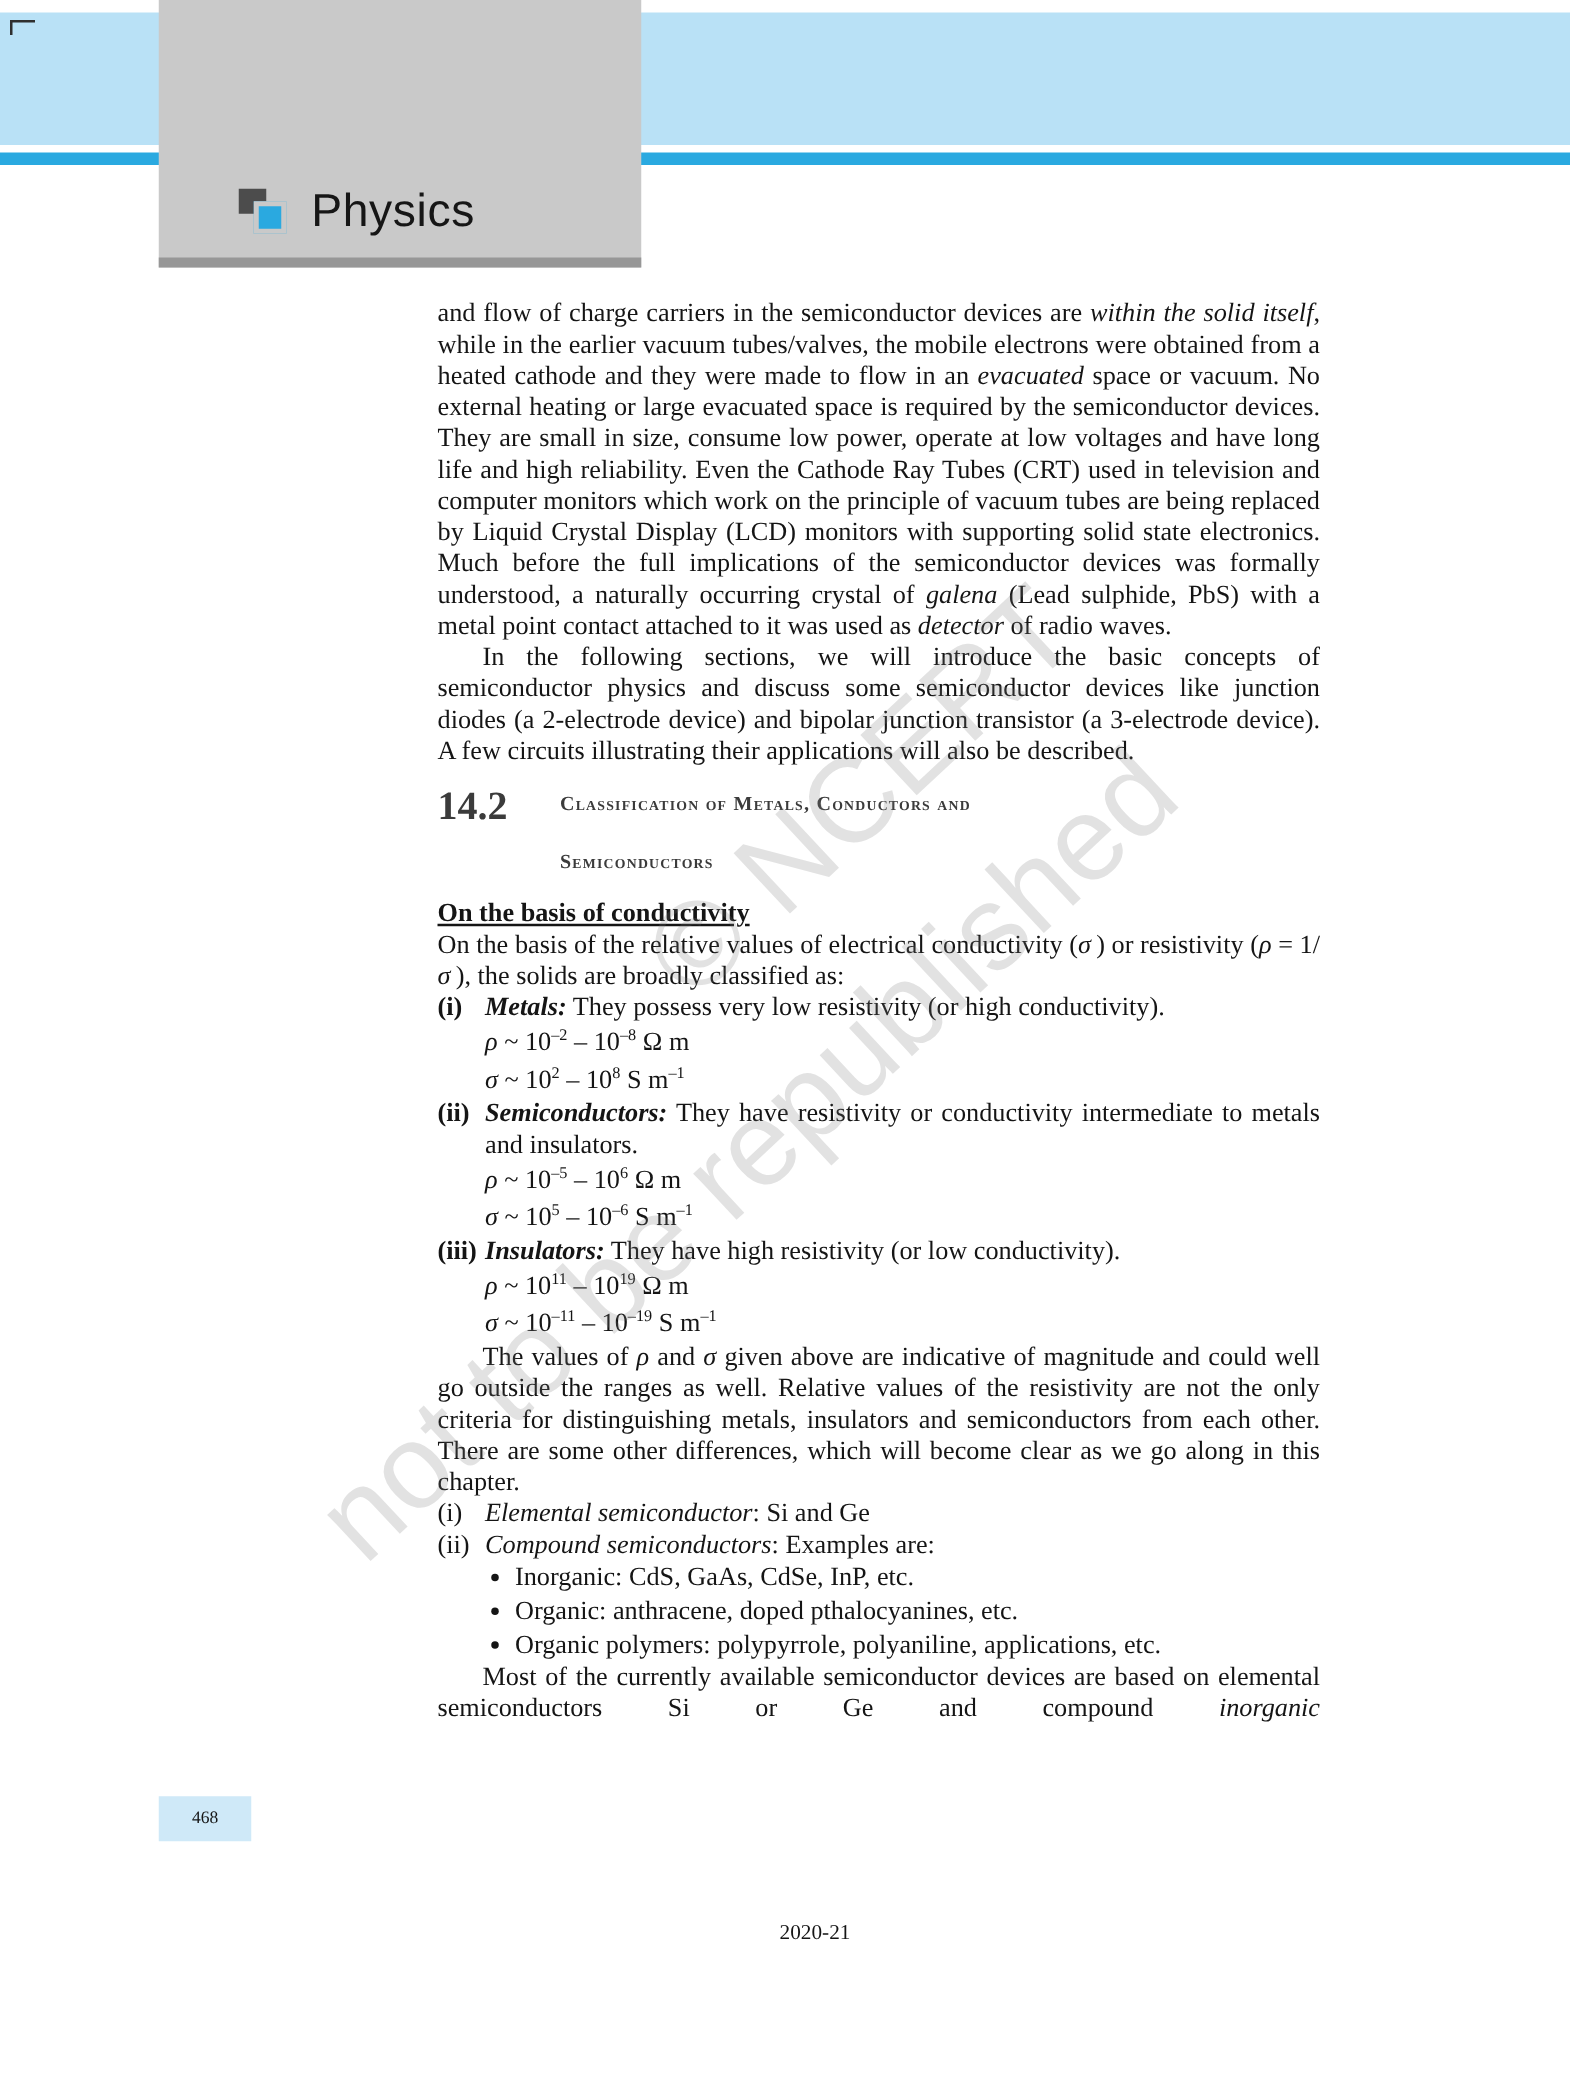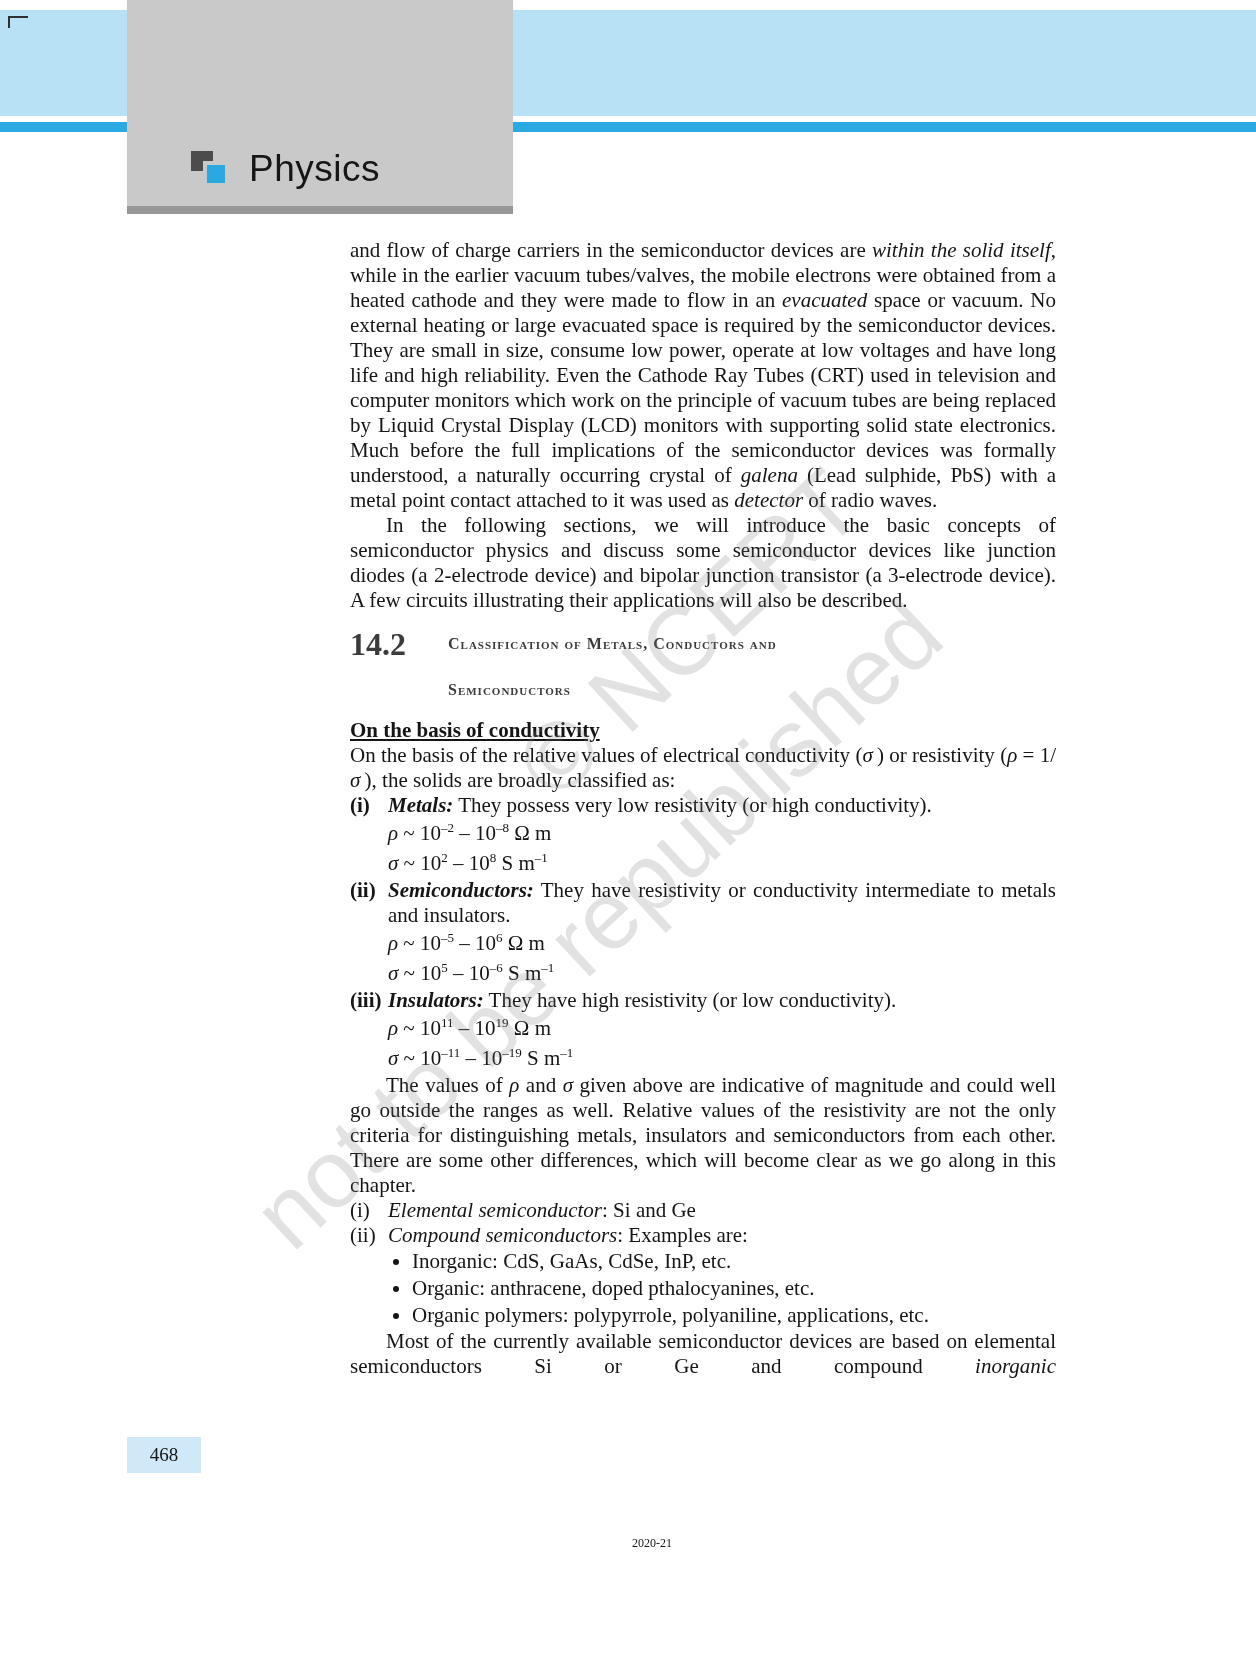--- a/index.html
+++ b/index.html
@@ -43,23 +43,23 @@
   .hang { position: relative; padding-left: 38px; }
   .hang > .marker { position: absolute; left: 0; top: 0; }
   .marker-bold { font-weight: bold; }
   .formula { padding-left: 38px; line-height: 30px; text-align: left; }
   sup { font-size: 0.62em; vertical-align: super; line-height: 0; }
   ul.examples { list-style: disc; padding-left: 62px; text-align: left; }
   ul.examples li { line-height: 27px; }
   .closing { text-align-last: justify; }
   .page-badge {
     position: absolute; left: 127px; top: 1437px; width: 74px; height: 36px;
-    background: #cfe9f8; display: flex; align-items: center; justify-content: center; font-size: 19px; z-index: 3;
+    background: #cfe9f8; display: flex; align-items: center; justify-content: center; font-size: 14px; z-index: 3;
   }
-  .footer-date { position: absolute; left: 0; top: 1536px; width: 100%; text-align: center; font-size: 12px; padding-left: 48px; }
+  .footer-date { position: absolute; left: 0; top: 1536px; width: 100%; text-align: center; font-size: 17px; padding-left: 48px; }
 </style>
 </head>
 <body>
 
 <div class="page">
 
   <div class="band-light"></div>
   <div class="band-dark"></div>
   <div class="crop-mark crop-tl"></div>
   <div class="crop-mark crop-bl"></div>

